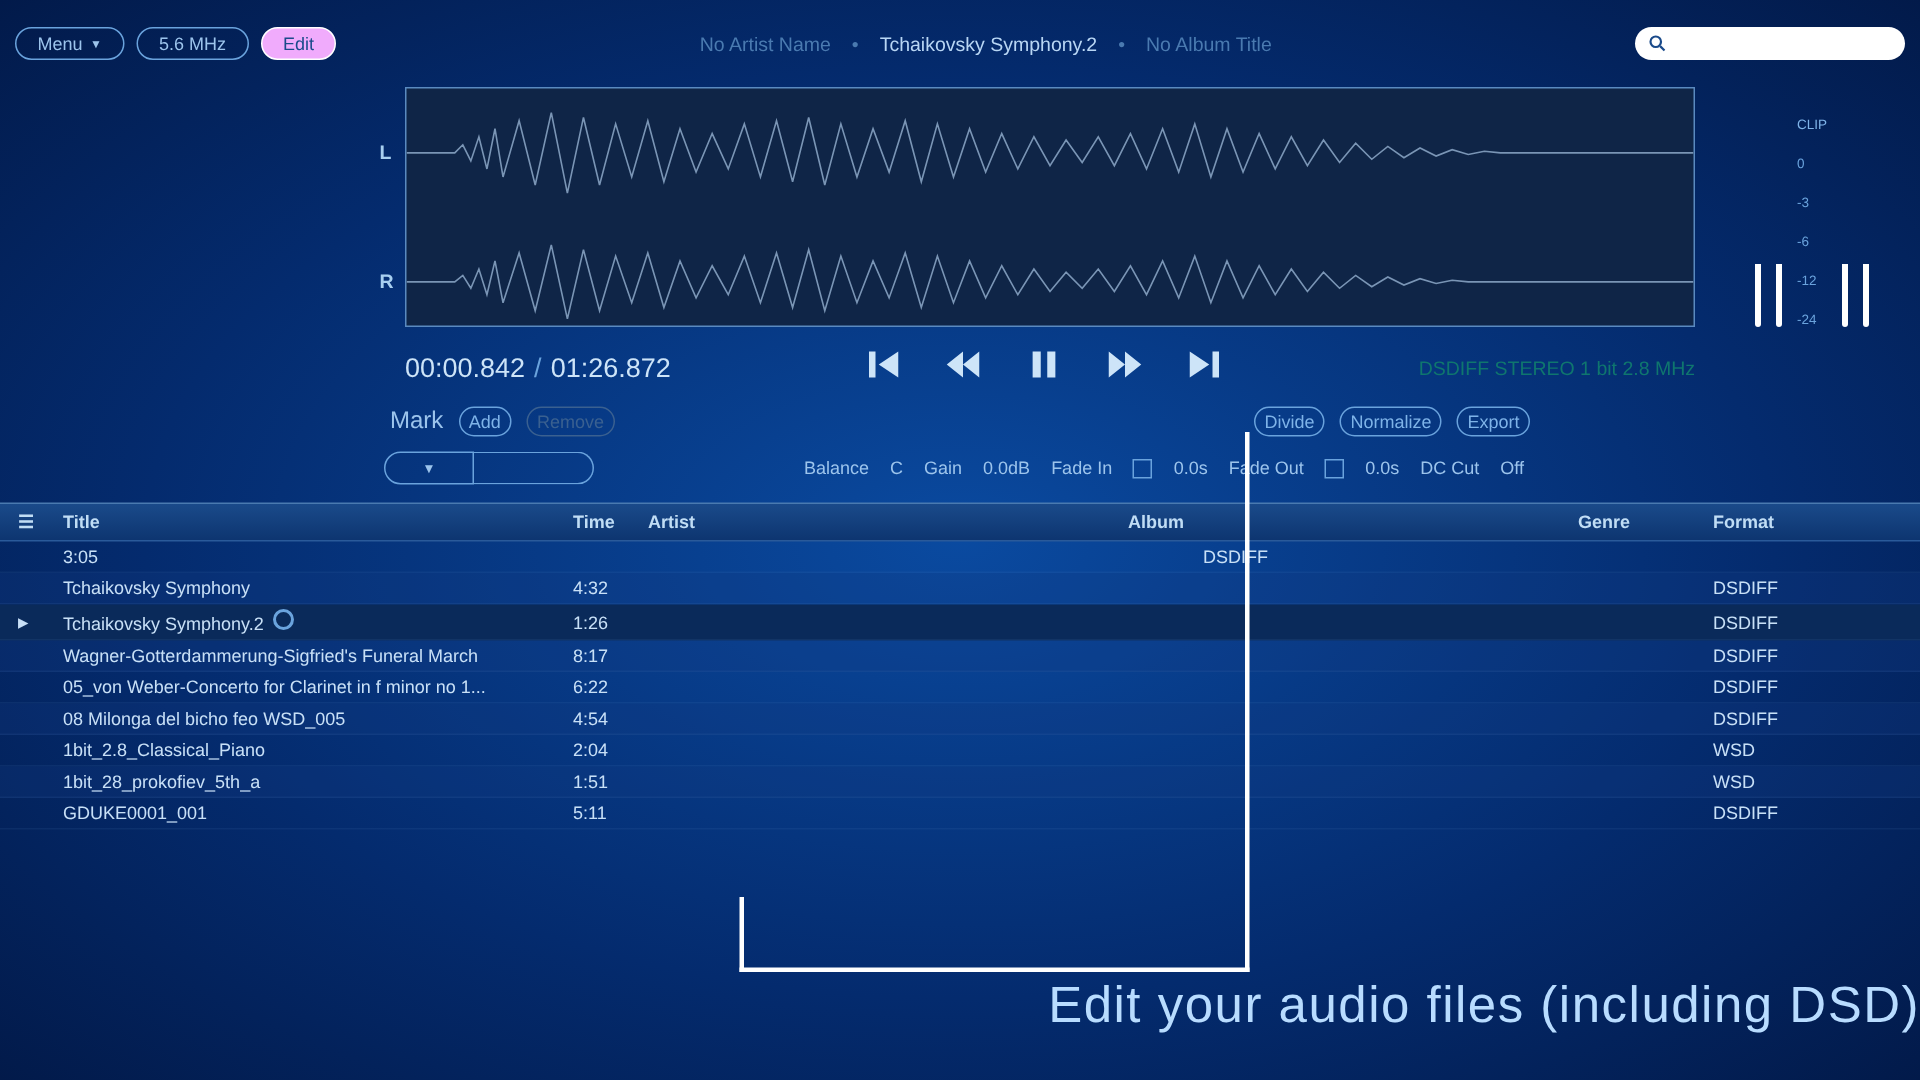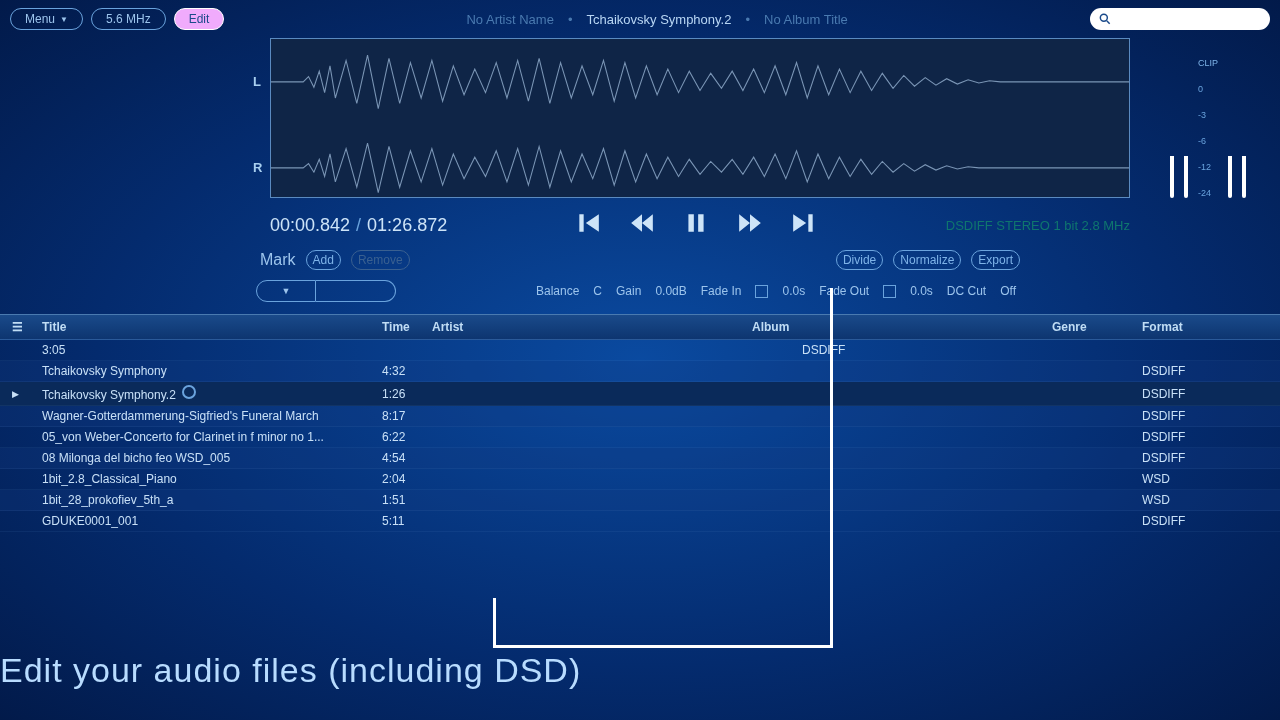--- a/index.html
+++ b/index.html
@@ -1,21 +1,21 @@
 <!DOCTYPE html>
 <html><head>
 <meta charset="utf-8">
 <style>
 * { margin: 0; padding: 0; box-sizing: border-box; font-family: Arial, sans-serif; }
 body {
   width: 1280px; height: 720px;
   background: radial-gradient(ellipse at center, #0a4aa0 0%, #042b6e 60%, #021a4a 100%);
   overflow: hidden; color: #7eb3e8; position: relative;
 }
-.topbar { display: flex; align-items: center; padding: 8px 10px; gap: 8px; justify-content: center; }
+.topbar { display: flex; align-items: center; padding: 18px 10px; gap: 8px; justify-content: center; }
 .pill {
   border: 1.5px solid #6aa3dd; border-radius: 14px; padding: 3px 14px;
   font-size: 12px; color: #9cc4ec; cursor: pointer; display: flex; align-items: center; gap: 5px;
 }
 .pill.white { background: #f0abfc; color: #1a4a8a; border-color: #fff; }
 .pill .tri { font-size: 8px; }
 .center-meta { flex: 1; display: flex; justify-content: center; gap: 14px; font-size: 13px; }
 .center-meta .dim { color: #4a7ab0; }
 .center-meta .main { color: #b8d6f4; }
 .search-wrap { background: #fff; border-radius: 14px; width: 180px; height: 22px; display: flex; align-items: center; padding: 0 8px; }
@@ -61,21 +61,21 @@
 .col-genre { flex: 0 0 90px; }
 .col-format { flex: 0 0 70px; }
 
 .playlist { }
 .track-row { display: flex; padding: 3px 12px; font-size: 12px; color: #c8e0f7; border-bottom: 1px solid rgba(100,150,210,0.1); align-items: center; }
 .track-row:nth-child(even) { background: rgba(20,60,130,0.25); }
 .track-row.active { background: #0a2a5a; }
 .track-row .play-ind { width: 30px; font-size: 9px; }
 .track-row .rec-ind { width: 14px; height: 14px; border-radius: 50%; border: 2px solid #6aa3dd; display: inline-block; margin-left: 6px; }
 
-.caption { position: absolute; bottom: 30px; width: 100%; text-align: left; font-size: 34px; color: #b8dcff; font-weight: 500; font-family: 'Arial', sans-serif; letter-spacing: 1px; }
+.caption { position: absolute; bottom: 30px; width: 100%; text-align: right; font-size: 34px; color: #b8dcff; font-weight: 500; font-family: 'Arial', sans-serif; letter-spacing: 1px; }
 
 .callout-line { position: absolute; background: #fff; pointer-events: none; }
 .callout-v1 { width: 3px; height: 360px; left: 830px; top: 288px; }
 .callout-h { width: 340px; height: 3px; left: 493px; top: 645px; }
 .callout-v2 { width: 3px; height: 50px; left: 493px; top: 598px; }
 </style>
 </head>
 <body>
 
 <div class="topbar">

